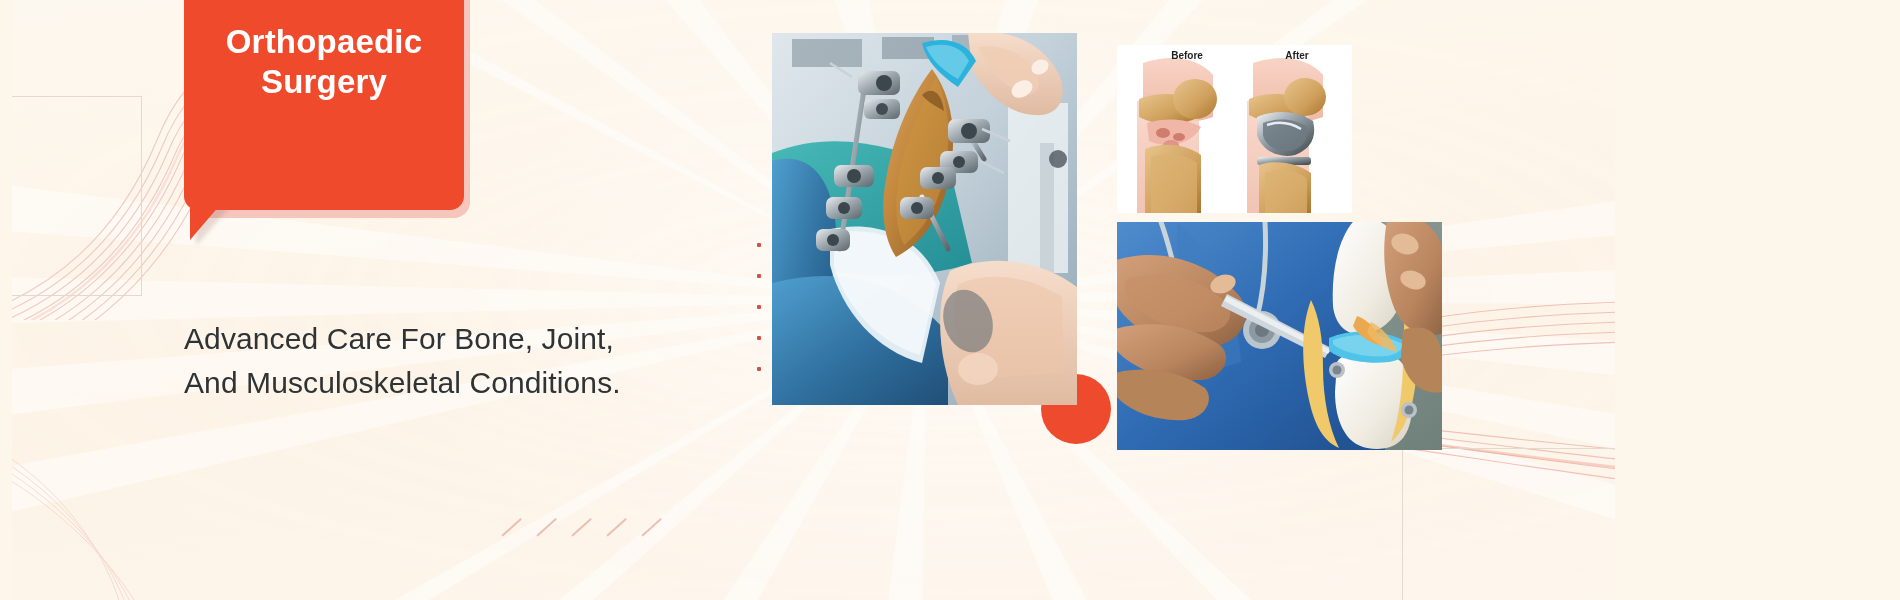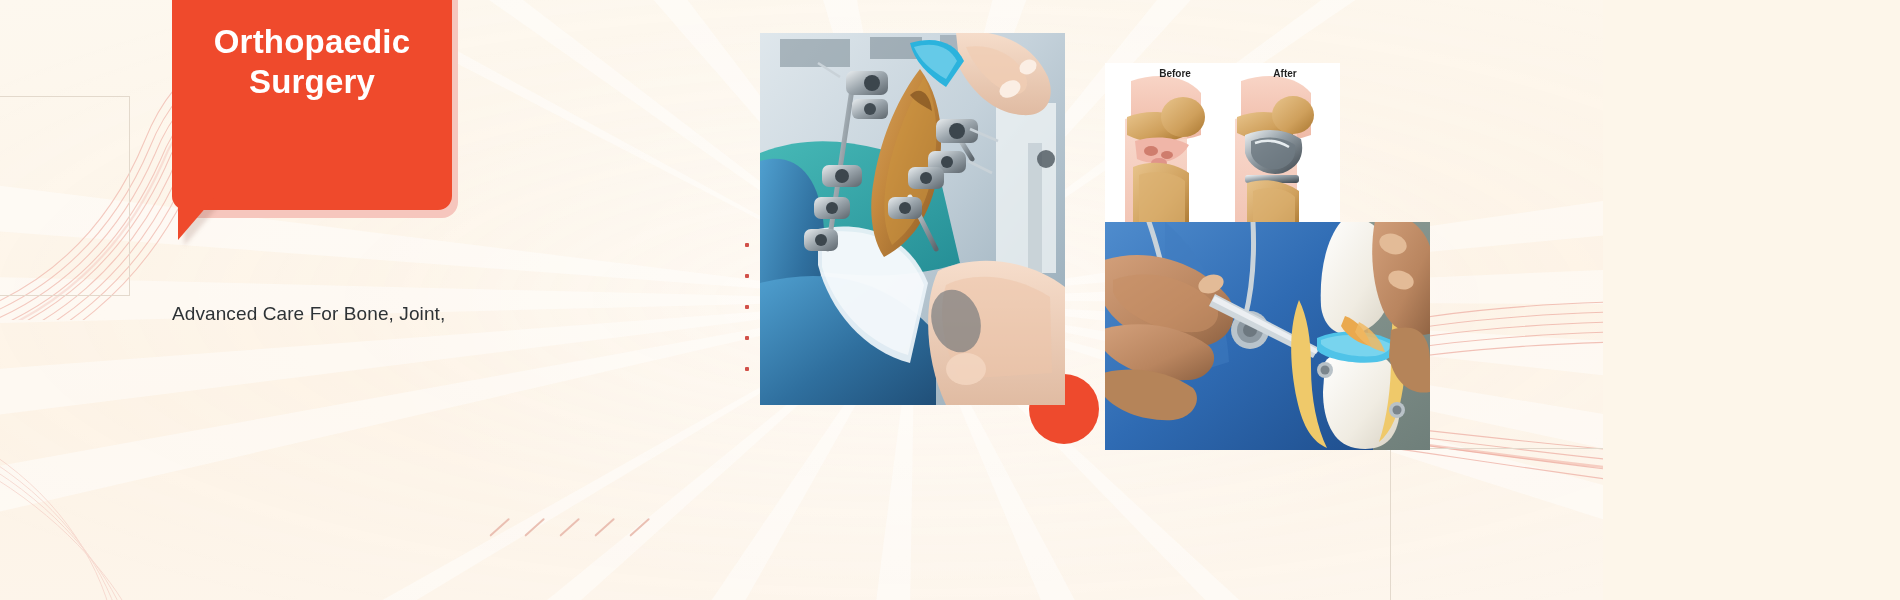--- a/index.html
+++ b/index.html
@@ -2,21 +2,21 @@
 <html><head>
 <meta charset="utf-8">
 <style>
   * { margin:0; padding:0; box-sizing:border-box; }
   html,body { width:1900px; height:600px; overflow:hidden; }
   body {
     font-family:"Liberation Sans", sans-serif;
     background:#fdf6ea;
     position:relative;
   }
-  #stage { position:absolute; inset:0; width:1603px; height:600px; overflow:hidden; background:#fdf6ea; }
+  #stage { position:absolute; inset:0; width:1603px; height:600px; overflow:hidden; background:#fdf6ea;margin-left:12px; }
 
   
   .sunburst { position:absolute; inset:0; pointer-events:none; }
   .bg-wash {
     position:absolute; inset:0;
     background:
       radial-gradient(ellipse 900px 520px at 920px 300px, rgba(255,255,255,.55) 0%, rgba(255,255,255,0) 62%),
       linear-gradient(175deg, #fdf8ef 0%, #fdf3e6 55%, #fdf6ed 100%);
   }
   .curves { position:absolute; pointer-events:none; }
@@ -76,32 +76,32 @@
   .badge-tail-shadow {
     position:absolute; left:12px; top:216px;
     width:0; height:0;
     border-left:36px solid rgba(120,70,55,.18);
     border-bottom:42px solid transparent;
     filter:blur(2px);
   }
 
   
   .headline {
-    position:absolute; left:172px; top:300px; width:560px;
-    color:#2e3336; font-size:19px; line-height:1.45; letter-spacing:.1px;
+    position:absolute; left:172px; top:317px; width:560px;
+    color:#2e3336; font-size:30px; line-height:1.45; letter-spacing:.1px;
   }
   .headline span { display:block; }
 
   
   .photo { position:absolute; overflow:hidden; }
 
   
   .photo-surgery { left:760px; top:33px; width:305px; height:372px; background:#9fb6c4; }
   
-  .photo-beforeafter { left:1105px; top:63px; width:235px; height:168px; background:#3b82f6; }
+  .photo-beforeafter { left:1105px; top:45px; width:235px; height:168px; background:#3b82f6; }
   
   .photo-knee { left:1105px; top:222px; width:325px; height:228px; background:#4a6c86; }
 
   .ba-label {
     position:absolute; top:3px; font-size:10px; color:#2a2a2a; font-weight:bold;
   }
 
   svg { display:block; }
 </style>
 </head>
@@ -285,20 +285,21 @@
       <div class="badge-title">
         <span>Orthopaedic</span>
         <span>Surgery</span>
       </div>
     </div>
     <div class="badge-tail"></div>
   </div>
 
   <div class="headline">
     <span>Advanced Care For Bone, Joint,</span>
+    <span>And Musculoskeletal Conditions.</span>
   </div>
 
   <div class="photo photo-surgery">
     <svg width="305" height="372" viewBox="0 0 305 372">
       <defs>
         <linearGradient id="orbg" x1="0" y1="0" x2="1" y2="1">
           <stop offset="0%" stop-color="#dfe7ec"></stop>
           <stop offset="45%" stop-color="#c5d2db"></stop>
           <stop offset="100%" stop-color="#8fa5b3"></stop>
         </linearGradient>

